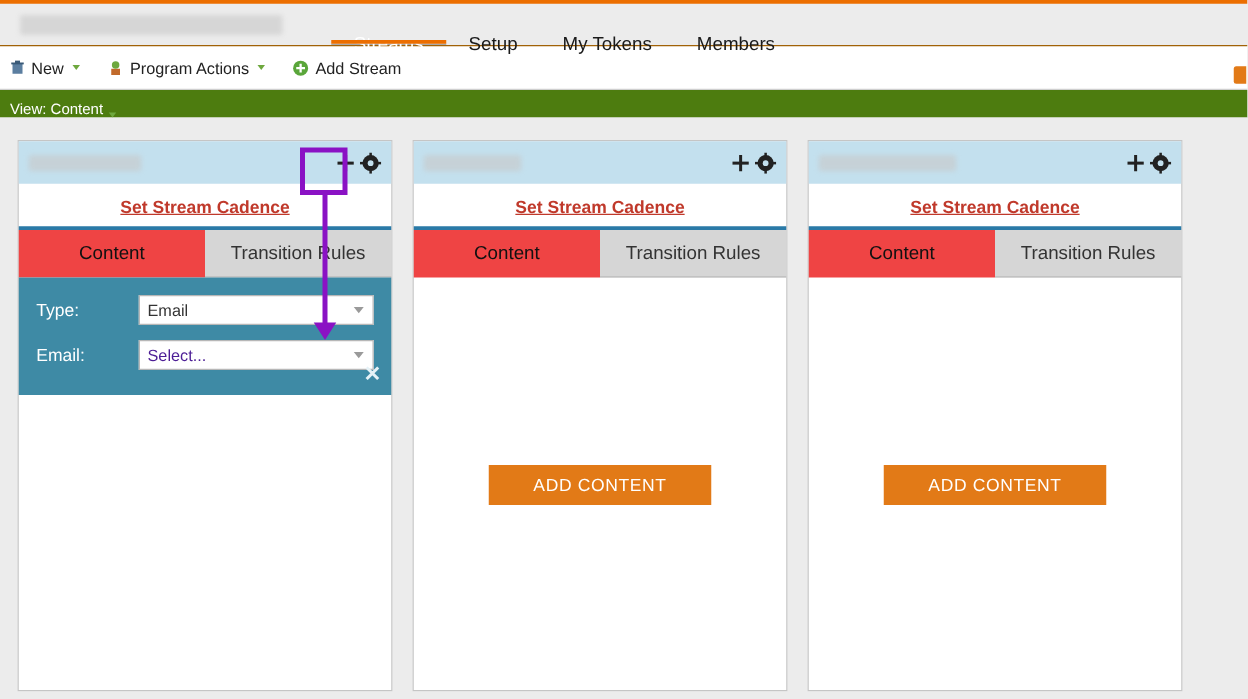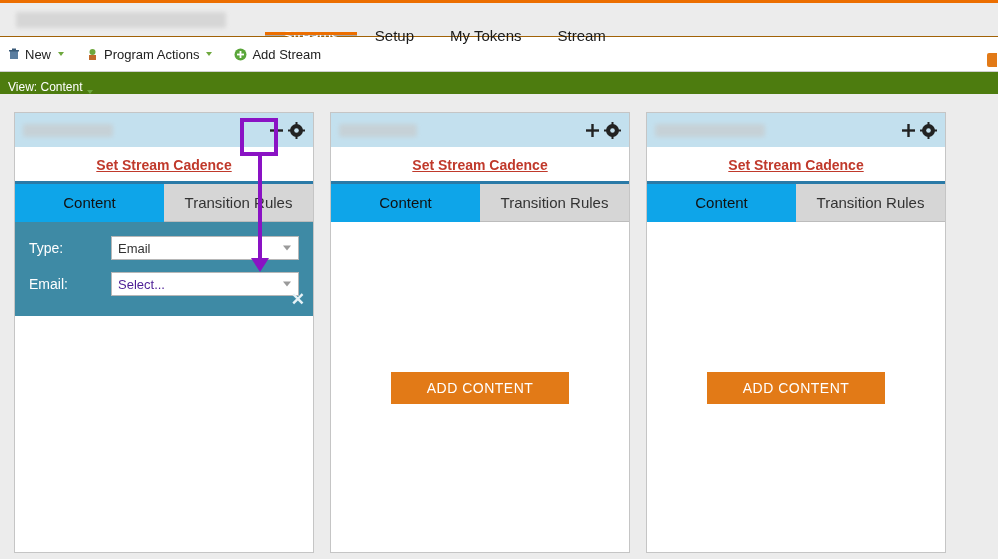--- a/index.html
+++ b/index.html
@@ -138,21 +138,21 @@
     padding: 10px 4px;
     font-size: 15px;
     cursor: pointer;
   }
   .ctab.inactive {
     background: #d6d6d6;
     border-bottom: 1px solid #bcbcbc;
     color: #333;
   }
   .ctab.active {
-    background: #0ea5e9;
+    background: #ef4444;
     color: #111;
   }
   .card-body { flex: 1; position: relative; }
   .add-panel {
     background: #3e8aa5;
     padding: 14px 14px 8px;
     position: relative;
   }
   .field-row { display: flex; align-items: center; margin-bottom: 12px; justify-content: space-between; }
   .field-label { width: 82px; color: #fff; font-size: 14px; }
@@ -235,21 +235,21 @@
 <body>
 
 <div class="topbar">
   <div class="breadcrumb-blur">
     <div class="blur-strip" style="width:210px"></div>
   </div>
   <div class="tabs">
     <div class="tab active">Streams</div>
     <div class="tab">Setup</div>
     <div class="tab">My Tokens</div>
-    <div class="tab">Stream</div>
+    <div class="tab">Members</div>
   </div>
 </div>
 
 <div class="toolbar">
   <div class="tool-item">
     <span>
       <svg width="12" height="12" viewBox="0 0 12 12">
           <rect x="2" y="3" width="8" height="8" fill="#5b7ea0"></rect>
           <rect x="1" y="2" width="10" height="1.5" fill="#3a5a78"></rect>
           <rect x="4" y="0.5" width="4" height="2" fill="#3a5a78"></rect>

